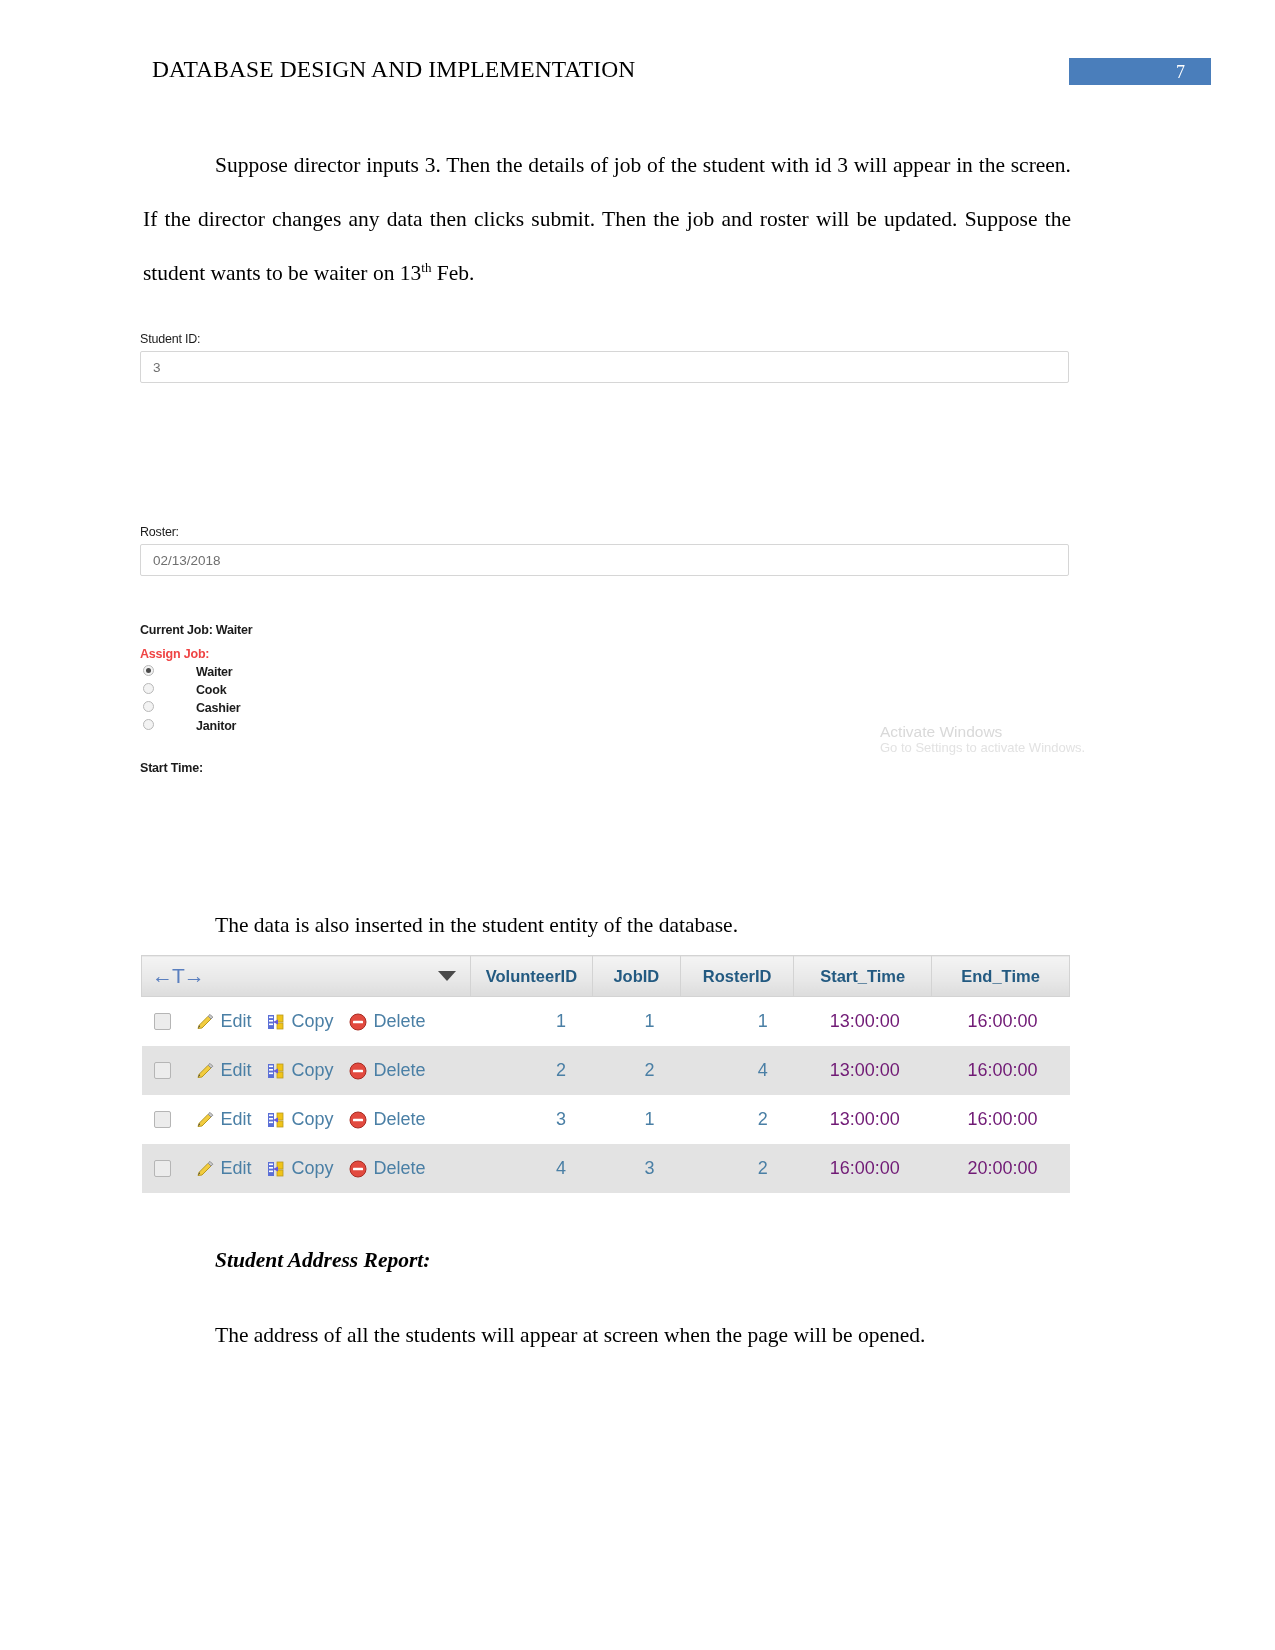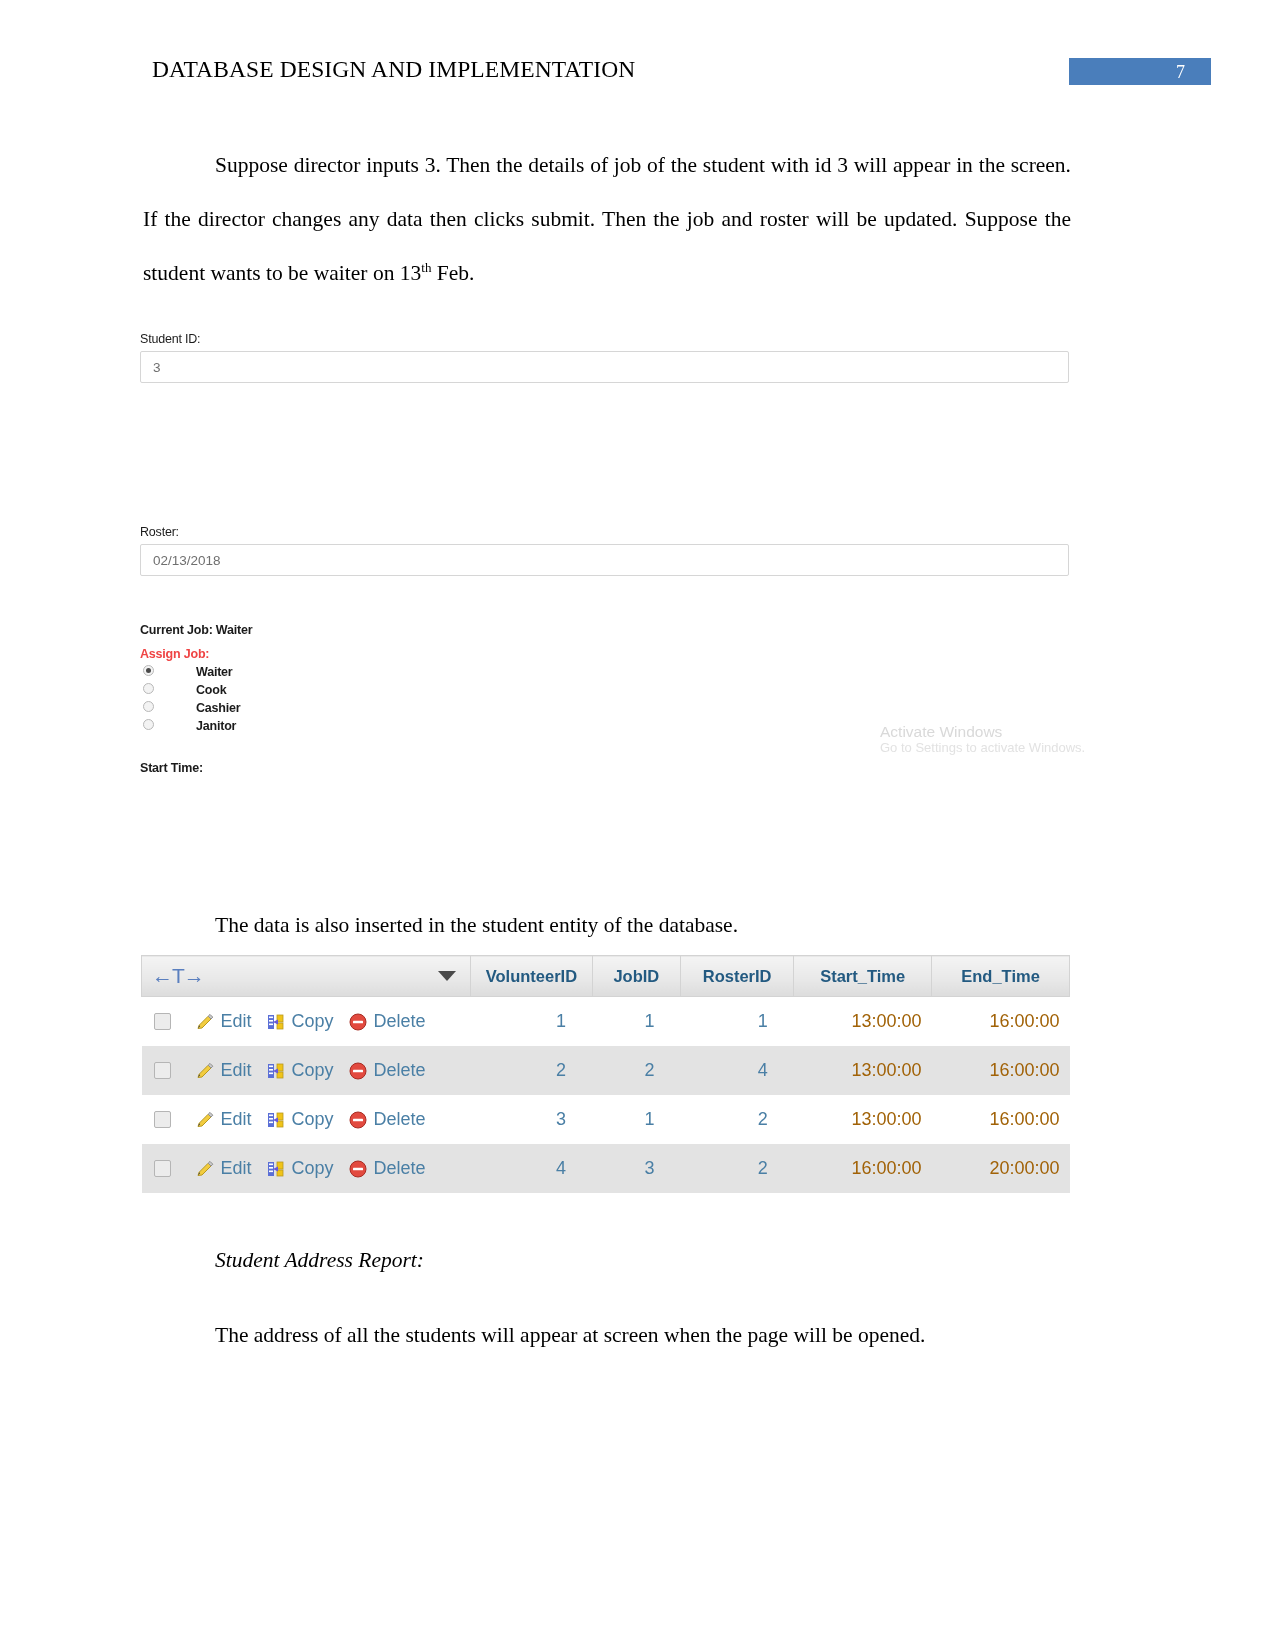--- a/index.html
+++ b/index.html
@@ -84,21 +84,21 @@
     width: 928px;
     text-indent: 72px;
     line-height: 34px;
   }
   .heading-report {
     position: absolute;
     top: 1248px;
     left: 215px;
     font-family: "Liberation Serif", serif;
     font-size: 21.5px;
-    font-weight: normal;
+    font-weight: bold;
     font-style: italic;
     color: #000;
   }
 
   
   .form-shot {
     position: absolute;
     top: 326px;
     left: 140px;
     width: 931px;
@@ -256,21 +256,21 @@
     height: 49px;
     font-size: 18px;
     color: #4a7fa5;
     padding: 0 10px;
     vertical-align: middle;
     border: none;
   }
   .pma-table tr.row-even td { background: #ffffff; }
   .pma-table tr.row-odd  td { background: #e3e3e3; }
   td.num-cell { text-align: right; padding-right: 26px; }
-  td.time-cell { text-align: right; color: #a16207; padding-left: 14px; }
+  td.time-cell { text-align: center; color: #701a75; padding-left: 14px; }
   td.actions-cell { padding-left: 12px; }
 
   .row-checkbox {
     display: inline-block;
     width: 15px; height: 15px;
     border: 1px solid #b5b5b5;
     background: #ececec;
     border-radius: 2px;
     vertical-align: middle;
     margin-right: 24px;

